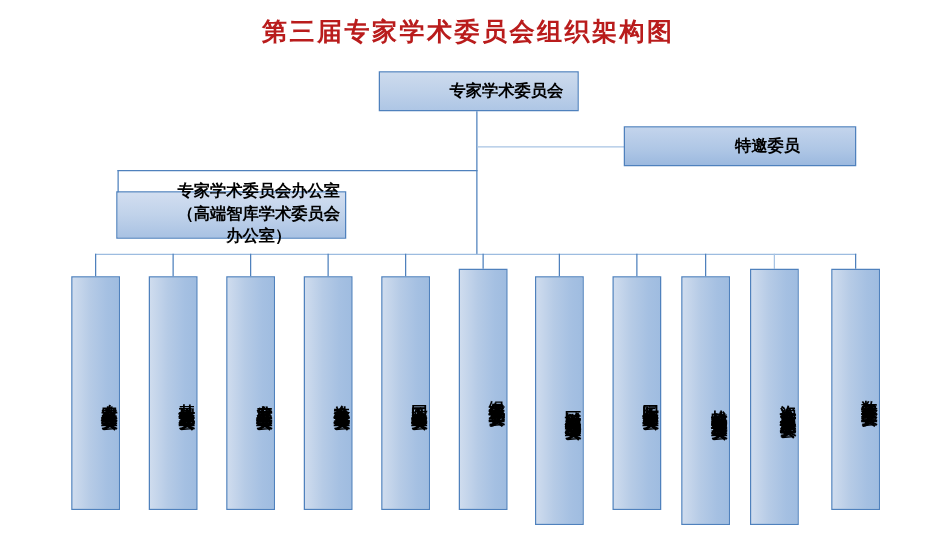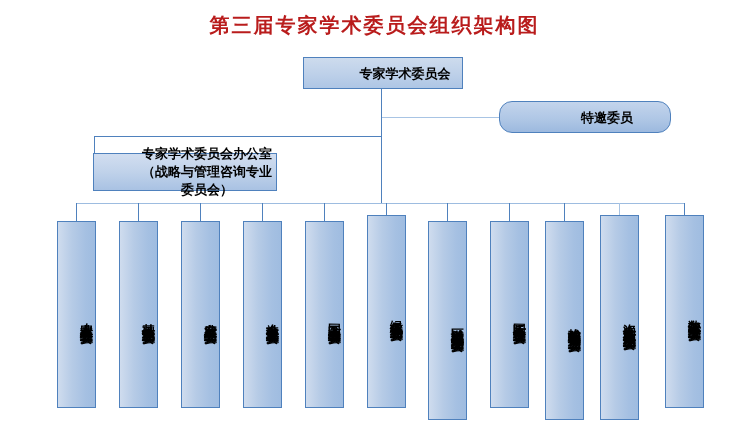--- a/index.html
+++ b/index.html
@@ -115,27 +115,27 @@
   <div class="line line-v" style="left:447px; top:203px; height:18px;"></div>
   <div class="line line-v" style="left:509px; top:203px; height:18px;"></div>
   <div class="line line-v" style="left:564px; top:203px; height:18px;"></div>
   <div class="line line-v line-light" style="left:619px; top:203px; height:12px;"></div>
   <div class="line line-v" style="left:684px; top:203px; height:12px;"></div>
 
   <div class="box horiz top-root" id="node-root" style="left: 303px; top: 57px; width: 160px; height: 32px;">
     <span class="txt">专家学术委员会</span>
   </div>
 
-  <div class="box horiz invited" id="node-invited" style="left: 499px; top: 101px; width: 172px; height: 32px; border-radius: 13px;">
+  <div class="box horiz invited" id="node-invited" style="left: 499px; top: 101px; width: 186px; height: 32px;">
     <span class="txt">特邀委员</span>
   </div>
 
   <div class="box horiz office" id="node-office" style="left: 93px; top: 153px; width: 184px; height: 38px;">
     <span>专家学术委员会办公室</span>
-    <span>（战略与管理咨询专业委员会）</span>
+    <span>（高端智库学术委员会办公室）</span>
   </div>
 
   <div id="committee-row">
       <div class="box vert" style="left: 57px; top: 221px; width: 39px; height: 187px;">
         <span class="txt">农业农村专业委员会</span>
       </div>
       <div class="box vert" style="left: 119px; top: 221px; width: 39px; height: 187px;">
         <span class="txt">基础设施专业委员会</span>
       </div>
       <div class="box vert" style="left: 181px; top: 221px; width: 39px; height: 187px;">

